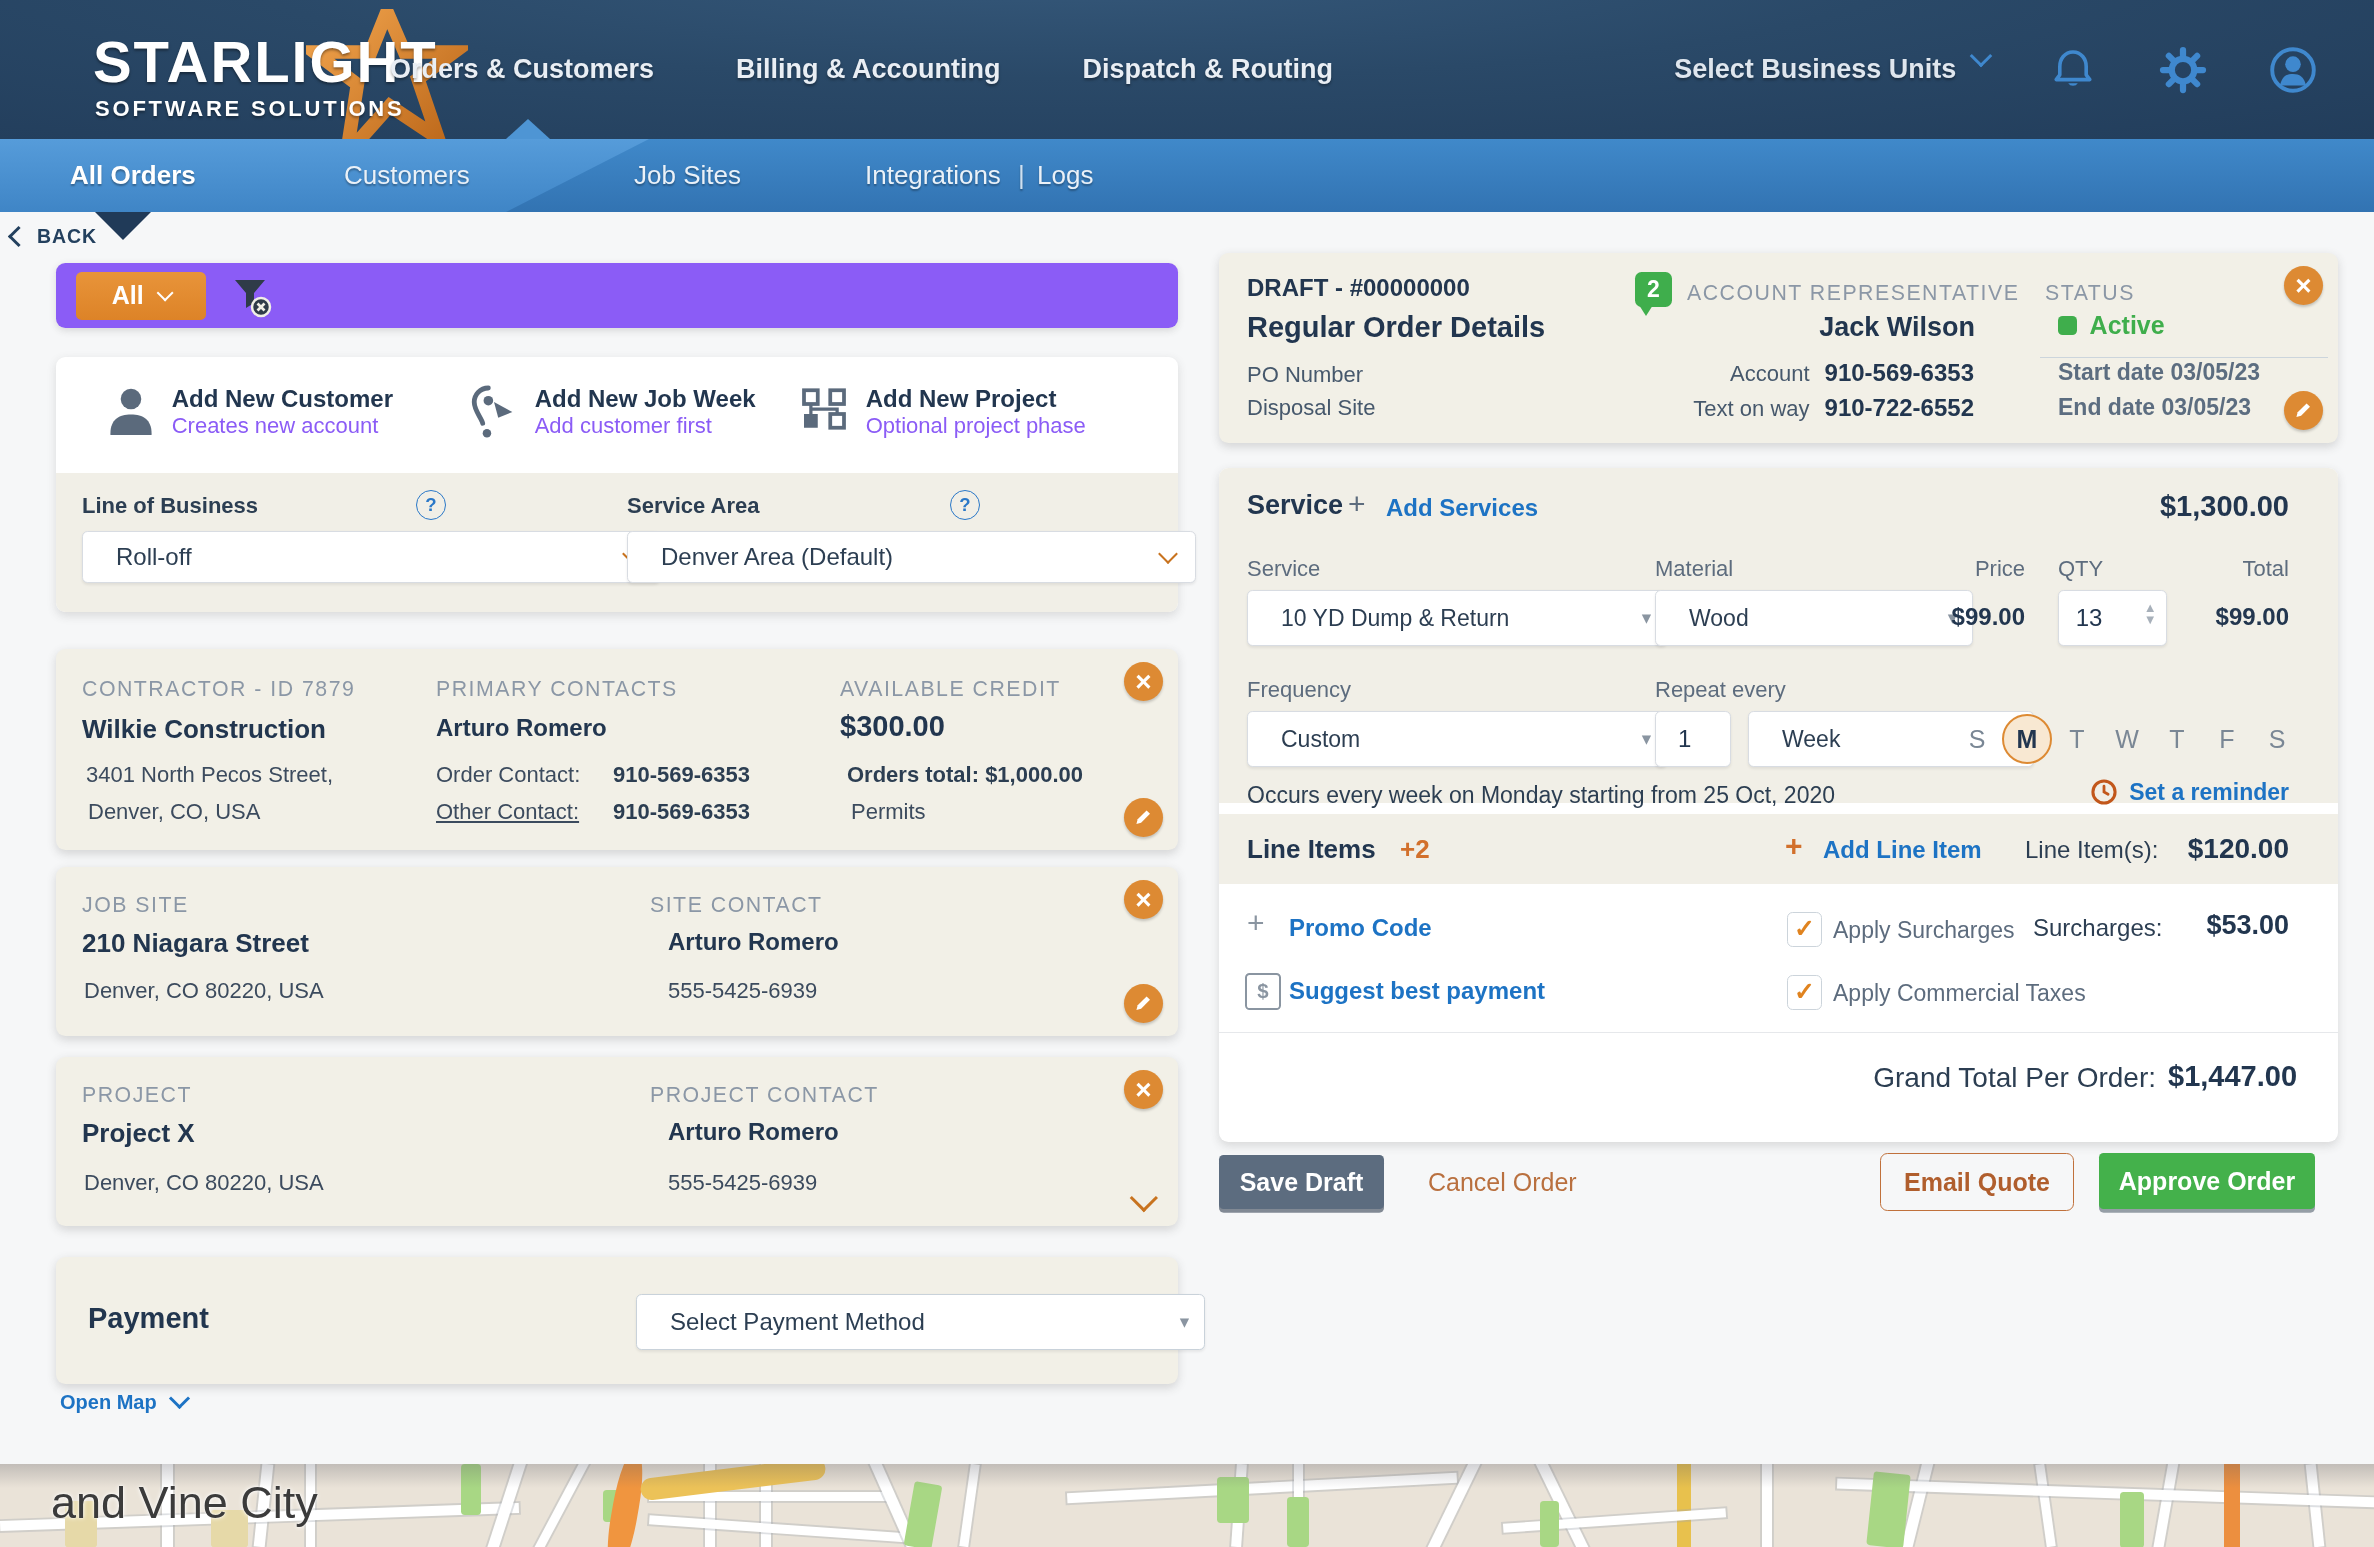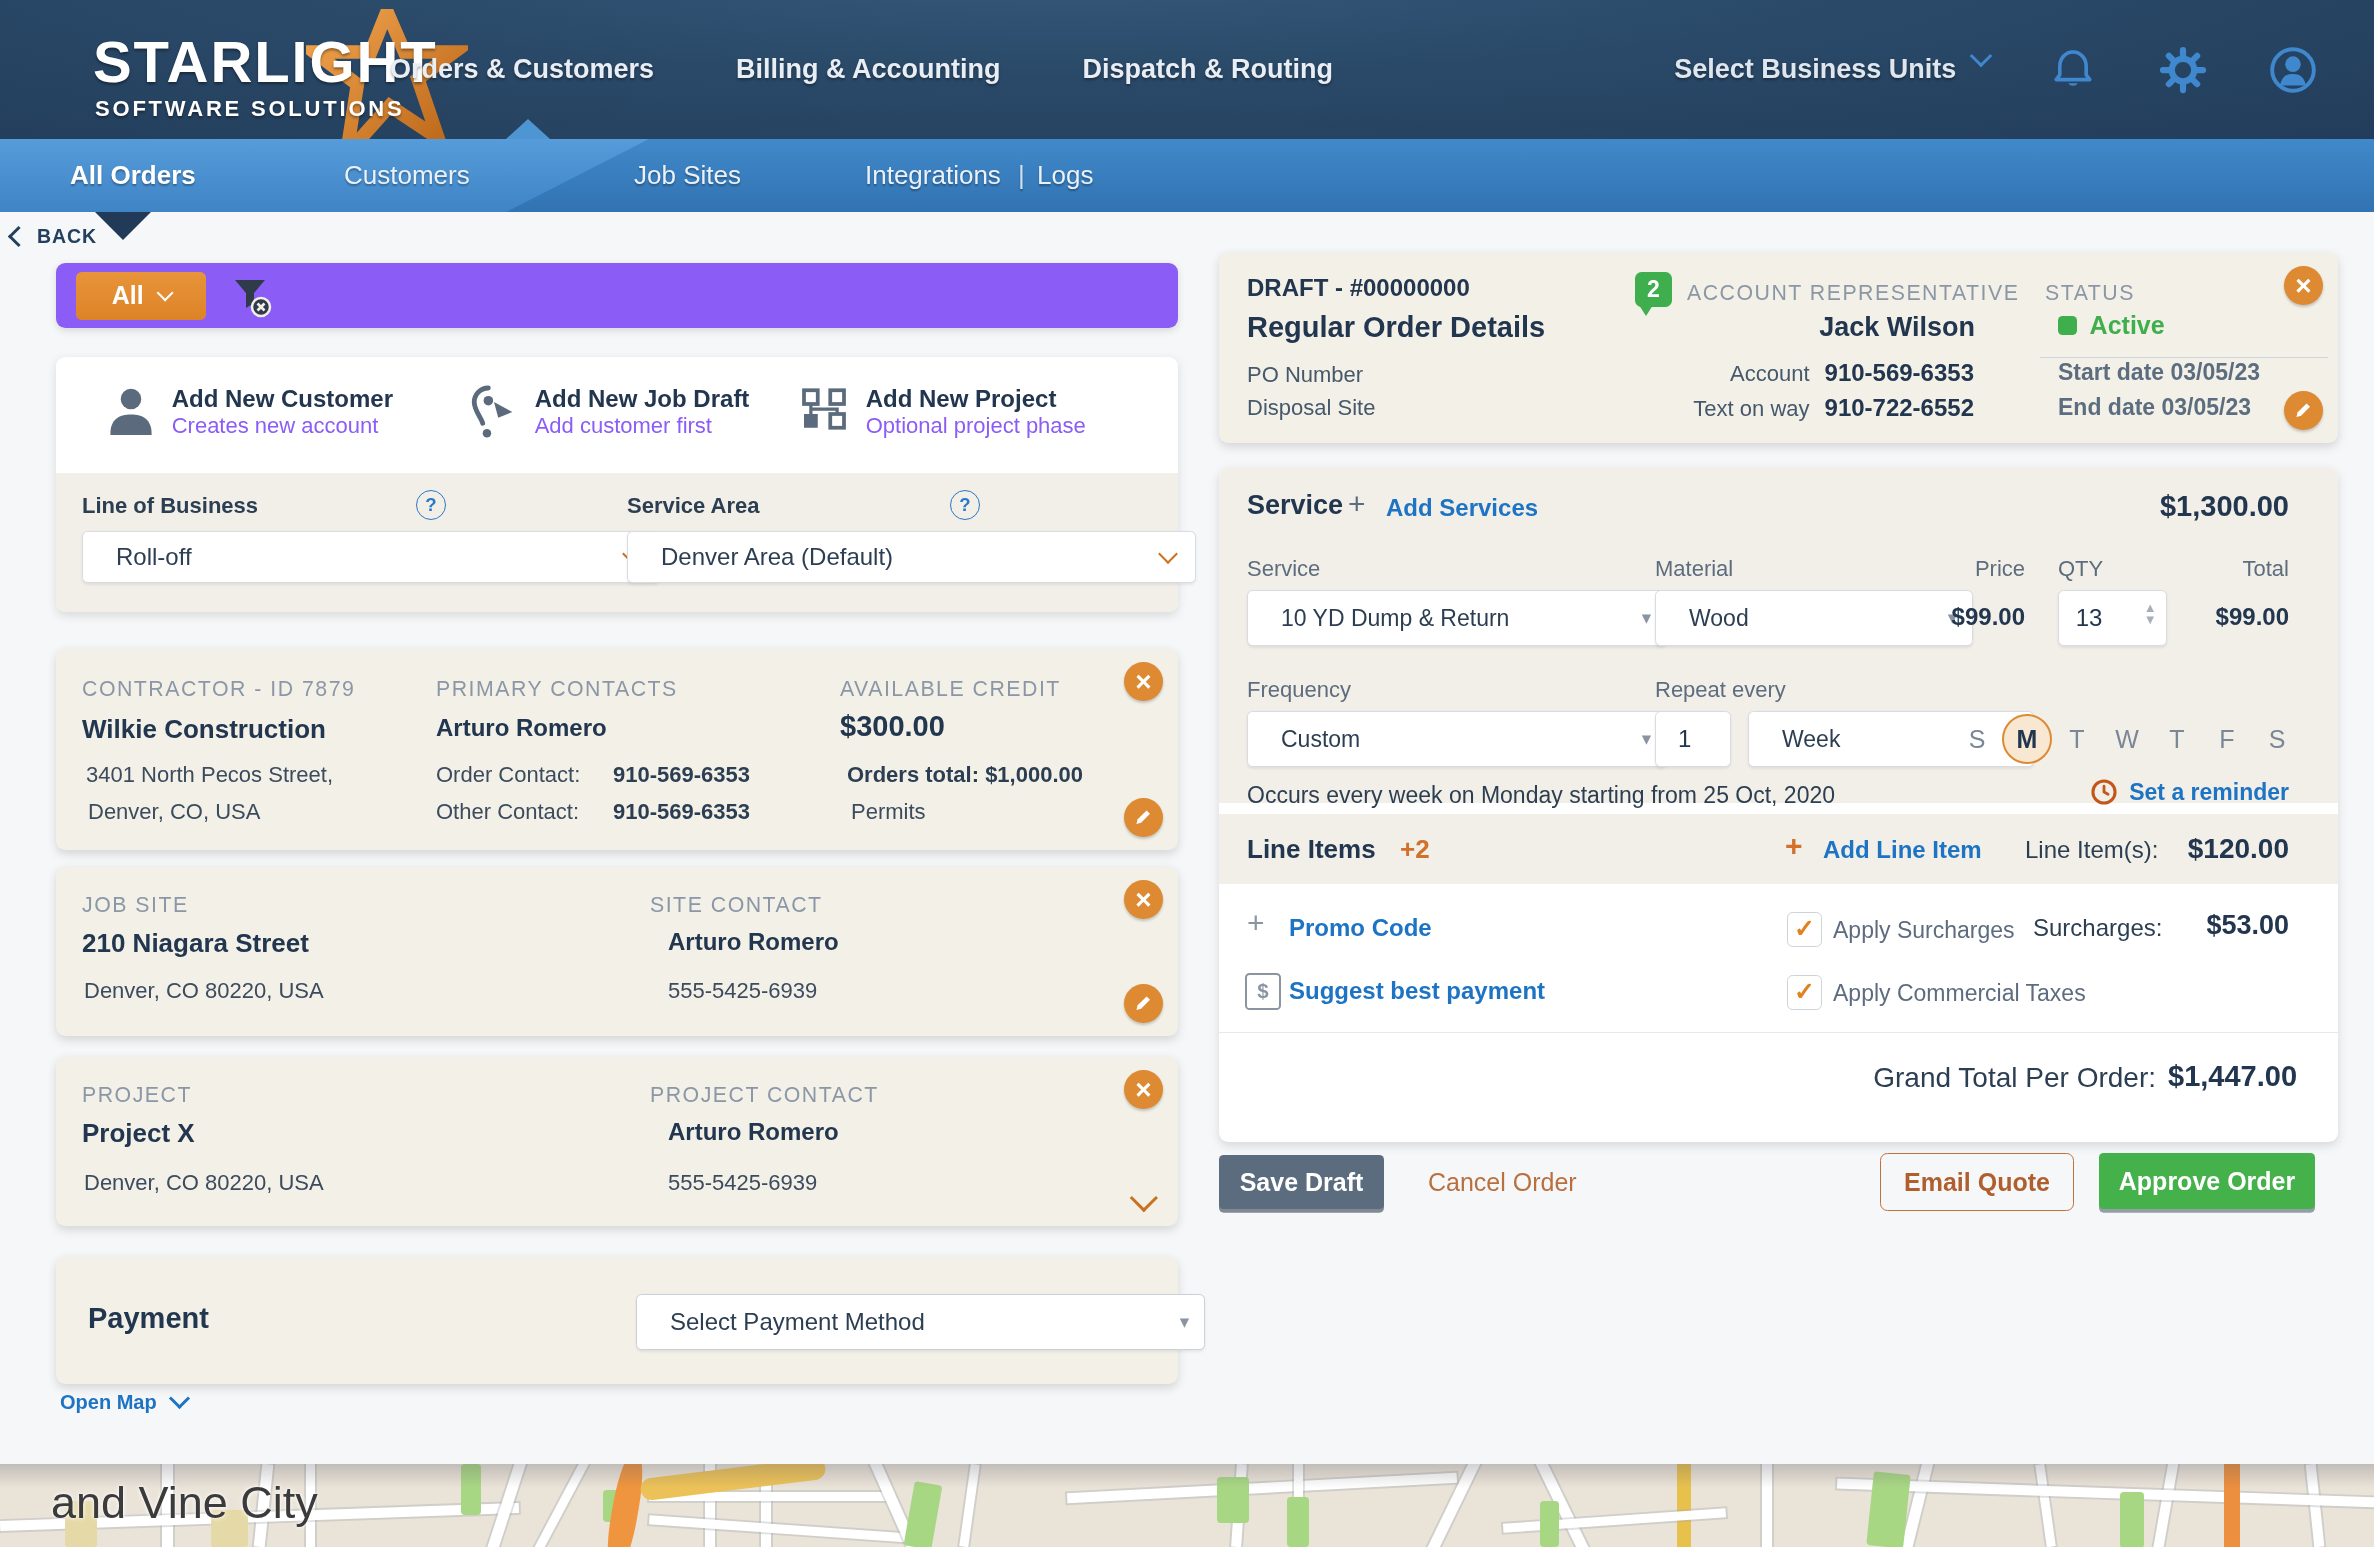--- a/index.html
+++ b/index.html
@@ -221,21 +221,21 @@
       <span><span class="qa-title">Add New Customer</span><br>
       <span class="qa-sub">Creates new account</span></span>
     </div>
     <div class="qa-item" style="left:414px;">
       <svg width="48" height="54" viewBox="0 0 34 38">
         <path d="M13 2 C7 2 3 7 3 12 c0 6 5 11 6 15" fill="none" stroke="#5b6a7c" stroke-width="3.4" stroke-linecap="round"></path>
         <circle cx="13" cy="11" r="3.4" fill="#5b6a7c"></circle>
         <path d="M17 12 L30 19 L20 23 Z" fill="#5b6a7c"></path>
         <circle cx="12" cy="34" r="3" fill="#5b6a7c"></circle>
       </svg>
-      <span><span class="qa-title">Add New Job Draft</span><br>
+      <span><span class="qa-title">Add New Job Week</span><br>
       <span class="qa-sub">Add customer first</span></span>
     </div>
     <div class="qa-item" style="left:743px;">
       <svg width="50" height="48" viewBox="0 0 40 36">
         <g fill="none" stroke="#5b6a7c" stroke-width="3">
           <rect x="4" y="3" width="11" height="11"></rect>
           <rect x="25" y="3" width="11" height="11"></rect>
           <rect x="25" y="22" width="11" height="11"></rect>
         </g>
         <rect x="4" y="22" width="11" height="11" fill="#5b6a7c"></rect>
@@ -264,21 +264,21 @@
   <div class="card" style="left:56px;top:649px;width:1122px;height:201px;">
     <span class="lbl" style="position:absolute;left:26px;top:28px;">CONTRACTOR - ID 7879</span>
     <span class="c-name" style="left:26px;top:65px;">Wilkie Construction</span>
     <span class="c-line" style="left:30px;top:113px;">3401 North Pecos Street,</span>
     <span class="c-line" style="left:32px;top:150px;">Denver, CO, USA</span>
 
     <span class="lbl" style="position:absolute;left:380px;top:28px;">PRIMARY CONTACTS</span>
     <span class="c-name" style="left:380px;top:65px;font-size:24px;">Arturo Romero</span>
     <span class="c-line" style="left:380px;top:113px;">Order Contact:</span>
     <span class="c-line" style="left:557px;top:113px;font-weight:700;color:#2c3e52;">910-569-6353</span>
-    <span class="c-line" style="left:380px;top:150px;">Other Contact:</span>
+    <span class="c-line" style="left:380px;top:150px;text-decoration:underline;">Other Contact:</span>
     <span class="c-line" style="left:557px;top:150px;font-weight:700;color:#2c3e52;">910-569-6353</span>
 
     <span class="lbl" style="position:absolute;left:784px;top:28px;">AVAILABLE CREDIT</span>
     <span class="c-name" style="left:784px;top:61px;font-size:29px;">$300.00</span>
     <span class="c-line" style="left:791px;top:113px;font-weight:700;color:#2c3e52;">Orders total: $1,000.00</span>
     <span class="c-line" style="left:795px;top:150px;">Permits</span>
 
     <div class="close-btn">×</div>
     <div class="edit-btn">
       <svg width="20.4" height="20.4" viewBox="0 0 24 24">

